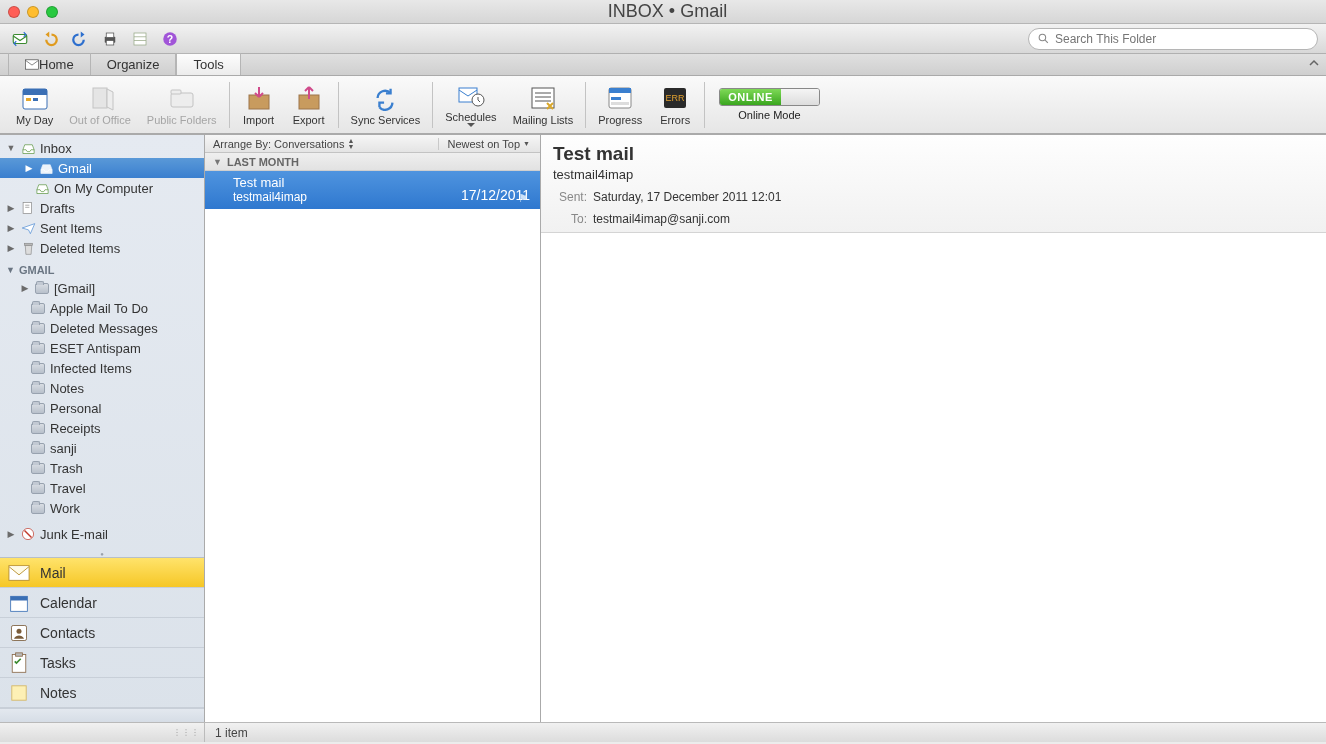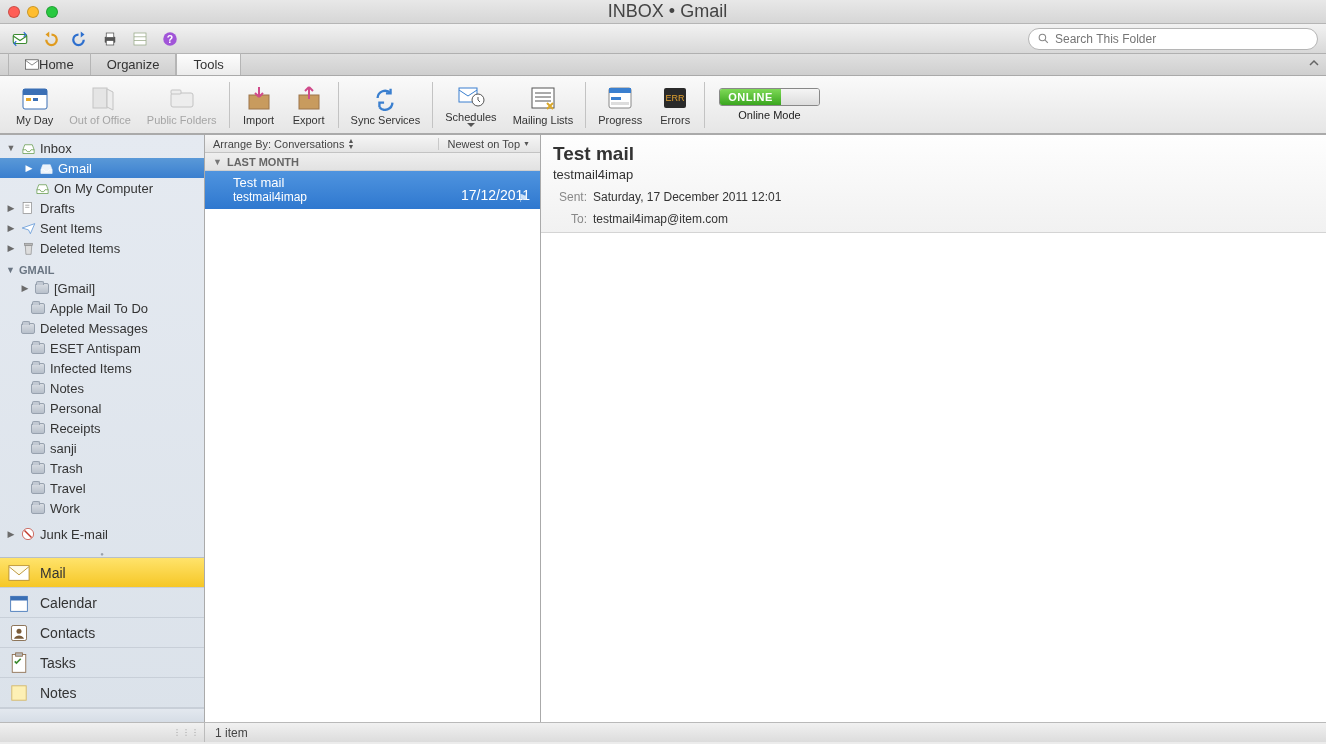--- a/index.html
+++ b/index.html
@@ -362,21 +362,21 @@
               <div class="folder"></div>
             </span>
             <span>[Gmail]</span>
           </div>
           <div class="sb-row" style="padding-left: 30px;">
             <span class="fico">
               <div class="folder"></div>
             </span>
             <span>Apple Mail To Do</span>
           </div>
-          <div class="sb-row" style="padding-left: 20px;">
+          <div class="sb-row" style="padding-left: 30px;">
             <span class="fico">
               <div class="folder"></div>
             </span>
             <span>Deleted Messages</span>
           </div>
           <div class="sb-row" style="padding-left: 30px;">
             <span class="fico">
               <div class="folder"></div>
             </span>
             <span>ESET Antispam</span>
@@ -522,21 +522,21 @@
   <div class="preview">
     <div class="pv-hdr">
       <div class="pv-subject">Test mail</div>
       <div class="pv-from">testmail4imap</div>
       <div class="pv-meta">
         <span class="k">Sent:</span>
         <span>Saturday, 17 December 2011 12:01</span>
       </div>
       <div class="pv-meta">
         <span class="k">To:</span>
-        <span>testmail4imap@item.com</span>
+        <span>testmail4imap@sanji.com</span>
       </div>
     </div>
     <div class="pv-body"></div>
   </div>
 </div>
 
 <div class="statusbar">
   <div class="sb-left">⋮⋮⋮</div>
   <div class="sb-txt">1 item</div>
 </div>

